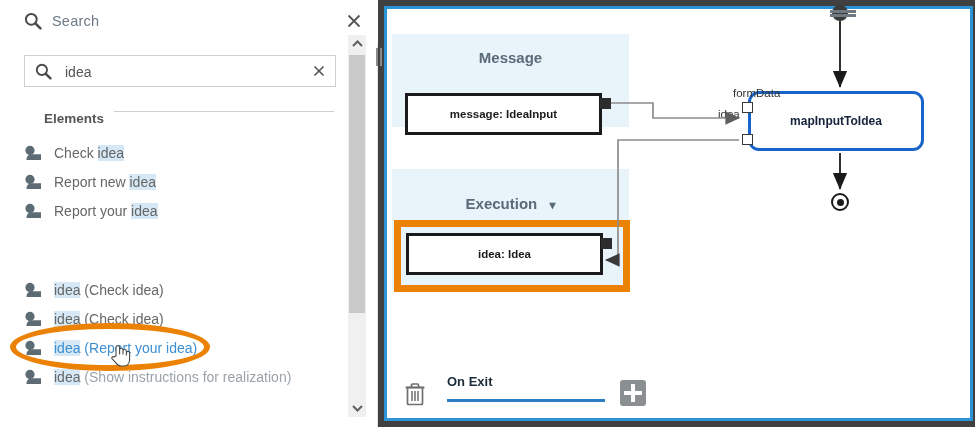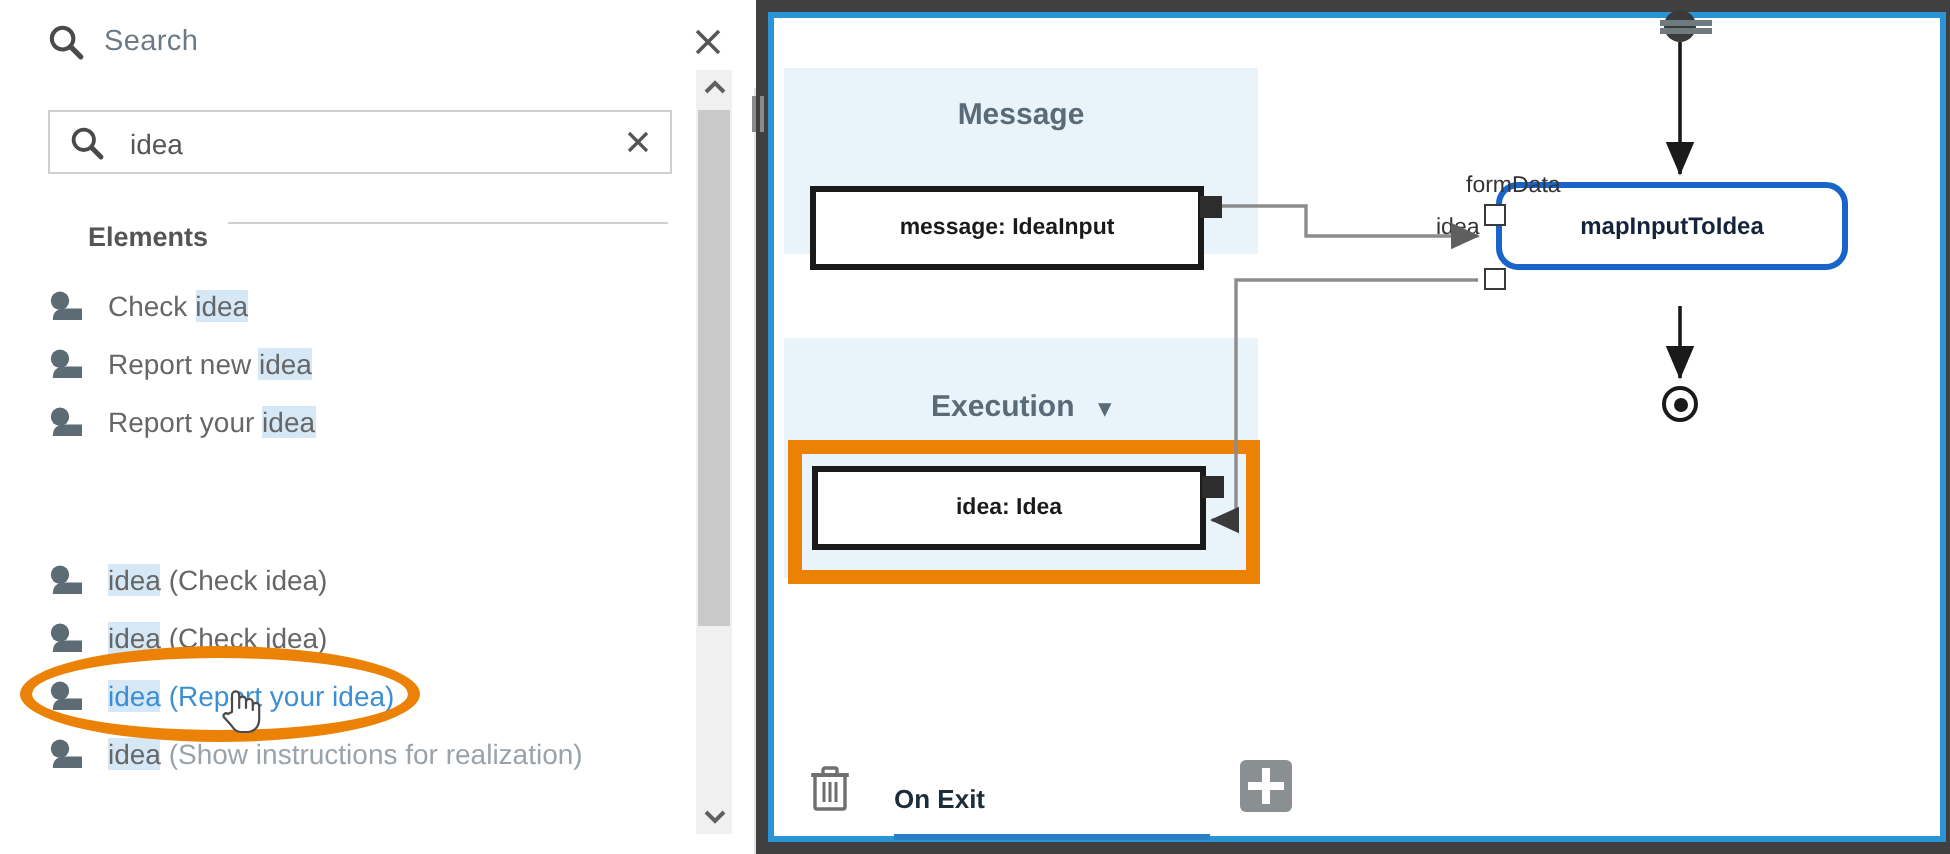--- a/index.html
+++ b/index.html
@@ -68,21 +68,21 @@
   .inport{position:absolute;width:11px;height:11px;background:#fff;border:1.5px solid #3a3a3a;box-sizing:border-box;}
   .plabel{position:absolute;font-size:11.5px;color:#333;}
 
   .startnode{position:absolute;width:16px;height:16px;border-radius:50%;background:#3a3a3a;}
   .endnode{position:absolute;width:18px;height:18px;border-radius:50%;background:#fff;border:2.5px solid #1a1a1a;box-sizing:border-box;}
   .endnode b{position:absolute;left:3.5px;top:3.5px;width:7px;height:7px;border-radius:50%;background:#1a1a1a;display:block;}
 
   
   .toolbar{position:absolute;left:5px;bottom:4px;width:576px;height:40px;}
   .tb-trash{position:absolute;left:12px;top:8px;width:22px;height:24px;cursor:pointer;}
-  .tb-tab{position:absolute;left:55px;top:18px;width:158px;height:28px;cursor:pointer;}
+  .tb-tab{position:absolute;left:55px;top:0;width:158px;height:28px;cursor:pointer;}
   .tb-tab .lbl{position:absolute;left:0;top:0;font-size:13px;font-weight:bold;color:#1b2c3a;}
   .tb-tab .ul{position:absolute;left:0;bottom:0;width:158px;height:3px;background:#2a7fc4;}
   .tb-add{position:absolute;left:228px;top:6px;width:26px;height:26px;background:#8a8f92;border-radius:3px;cursor:pointer;}
   .tb-add:before{content:"";position:absolute;left:11px;top:4px;width:4px;height:18px;background:#fff;}
   .tb-add:after{content:"";position:absolute;left:4px;top:11px;width:18px;height:4px;background:#fff;}
 
   .cursor{position:absolute;width:22px;height:26px;pointer-events:none;z-index:40;}
   .ellipse{position:absolute;border:6px solid #ec8205;border-radius:50%;box-sizing:border-box;z-index:30;pointer-events:none;}
   svg{display:block;overflow:visible;}
 </style>
@@ -257,21 +257,21 @@
 
     <div class="band band-per"></div>
     <div class="band-title" style="left:5px;top:186px;">
       <span>Execution</span>
       <span style="font-size:12px;margin-left:8px;">▾</span>
     </div>
     <div class="hlbox" style="left:7px;top:211px;width:236px;height:72px;"></div>
     <div class="dobj" style="left:19px;top:224px;width:197px;height:42px;">idea: Idea</div>
     <span class="port" style="left:214px;top:229px;"></span>
 
-    <div class="task" style="left:361px;top:82px;width:176px;height:44px;">mapInputToIdea</div>
+    <div class="task" style="left:361px;top:82px;width:176px;height:60px;">mapInputToIdea</div>
     <span class="inport" style="left:355px;top:93px;"></span>
     <span class="inport" style="left:355px;top:125px;"></span>
     <div class="plabel" style="left:306px;top:78px;margin-left:40px;">formData</div>
     <div class="plabel" style="left:331px;top:99px;">idea</div>
 
     <span class="startnode" style="left:445px;top:-4px;"></span>
     <span class="endnode" style="left:444px;top:184px;">
         <b></b>
       </span>
 

